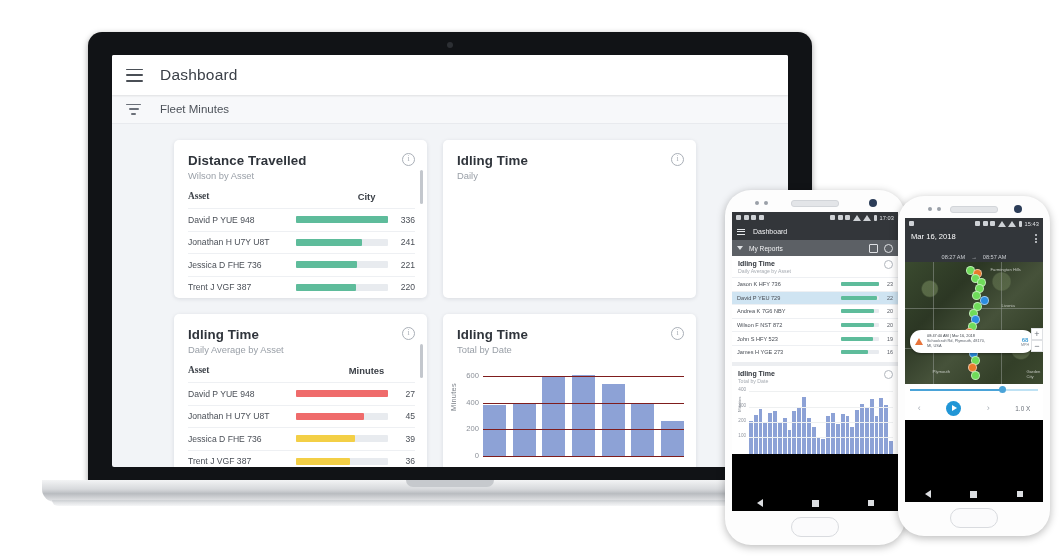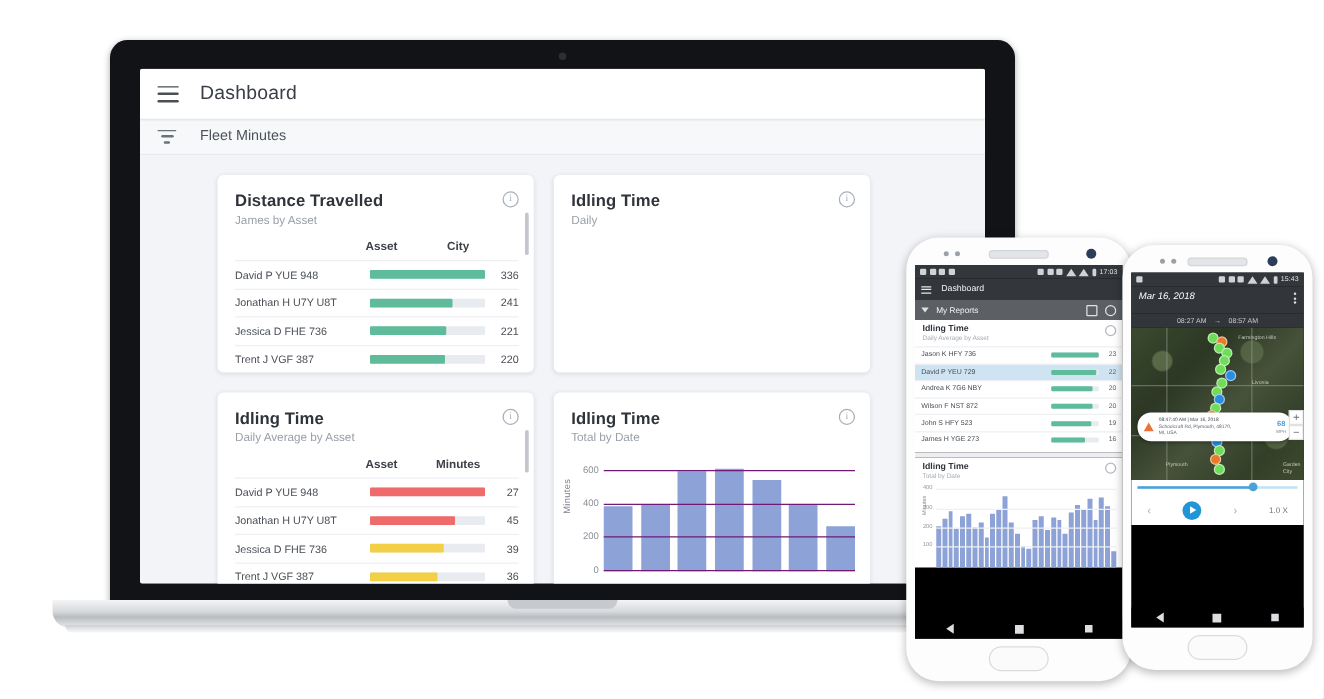--- a/index.html
+++ b/index.html
@@ -43,40 +43,40 @@
   .card-hd{padding:0 14px;}
   .card-title{font-size:13.3px;font-weight:bold;color:#2f343b;letter-spacing:.1px;}
   .card-sub{font-size:9.4px;color:#9aa0a8;margin-top:2px;}
   .info{position:absolute;right:12px;top:13px;width:11px;height:11px;border-radius:50%;
         border:1.2px solid #a9afb7;color:#a9afb7;font-size:8px;line-height:10px;text-align:center;
         font-family:"Liberation Serif",serif;cursor:pointer;}
 
   
   .tbl{margin-top:10px;padding:0 12px 0 14px;}
   .tbl-head{display:flex;font-size:9.4px;font-weight:bold;color:#3c4148;padding-bottom:6px;}
-  .th-asset{flex:0 0 130px;text-align:right;}
+  .th-asset{flex:0 0 130px;text-align:left;font-family:Liberation Serif, serif;}
   .th-val{flex:1;text-align:center;}
   .row{display:flex;align-items:center;height:21.5px;border-top:1px solid #eef0f3;}
   .row .nm{flex:0 0 108px;font-size:8.6px;color:#4a4f57;white-space:nowrap;}
   .row .bar-wrap{flex:1;height:7px;background:#e8ebef;border-radius:1px;position:relative;margin-right:7px;}
   .row .bar{height:7px;border-radius:1px;}
   .row .vl{flex:0 0 20px;font-size:8.6px;color:#4a4f57;text-align:right;}
   .sbar{position:absolute;right:4px;top:30px;width:3px;height:34px;background:#c3c7cd;border-radius:2px;}
 
   
   .donut-wrap{display:flex;align-items:center;justify-content:center;gap:12px;margin-top:14px;}
   .big-num{font-size:35px;color:#30353c;font-weight:normal;letter-spacing:-1px;}
   .big-num sub{font-size:12px;color:#5a6068;vertical-align:baseline;margin-left:1px;}
 
   
   .chart{position:relative;margin:10px 0 0 0;padding:0 12px 0 8px;height:112px;}
   .yl{position:absolute;left:6px;top:46px;transform:rotate(-90deg);transform-origin:left top;
       font-size:7.4px;color:#7b8189;letter-spacing:.3px;}
   .plot{position:absolute;left:40px;right:12px;top:6px;height:86px;}
-  .gl{position:absolute;left:0;right:0;height:1px;background:#701a75;}
+  .gl{position:absolute;left:0;right:0;height:1px;background:#7f1d1d;}
   .gl span{position:absolute;left:-24px;top:-5px;font-size:7.6px;color:#8b9098;width:20px;text-align:right;}
   .bars{position:absolute;left:0;right:0;bottom:0;top:0;display:flex;align-items:flex-end;justify-content:space-between;}
   .bars .b{width:23px;background:#8da2d6;}
 
   
   .phone{position:absolute;background:#fdfdfd;border-radius:26px;
      box-shadow:0 2px 8px rgba(0,0,0,.28);}
   .phone .glass{position:absolute;left:7px;right:7px;top:22px;bottom:34px;background:#000;overflow:hidden;}
   .spk{position:absolute;left:50%;top:10px;transform:translateX(-50%);width:46px;height:5px;
        border-radius:3px;background:#e3e5e8;border:1px solid #d2d5d9;}
@@ -119,21 +119,21 @@
   .p-chart{background:#fff;padding-top:4px;position:relative;}
   .p-plot{position:relative;height:66px;margin:4px 5px 0 17px;}
   .p-gl{position:absolute;left:0;right:0;height:1px;background:#eef0f1;}
   .p-gl span{position:absolute;left:-16px;top:-4px;font-size:4.6px;color:#9297a0;width:13px;text-align:right;}
   .p-bars{position:absolute;left:0;right:0;bottom:0;top:0;display:flex;align-items:flex-end;gap:1px;}
   .p-bars i{flex:1;background:#8da2d6;display:block;}
   .p-yl{position:absolute;left:5px;top:46px;transform:rotate(-90deg);transform-origin:left top;font-size:4.4px;color:#868b93;}
 
   
   .m-appbar{height:22px;background:#32363a;position:relative;padding:3px 0 0 6px;box-sizing:border-box;}
-  .m-date{font-size:7.6px;color:#fff;font-style:italic;}
+  .m-date{font-size:7.6px;color:#fff;}
   .m-dots{position:absolute;right:6px;top:5px;display:flex;flex-direction:column;gap:1.6px;}
   .m-dots i{width:2px;height:2px;background:#dadce0;border-radius:50%;display:block;}
   .m-times{height:11px;background:#32363a;display:flex;align-items:center;justify-content:center;gap:6px;font-size:5.6px;color:#c9ccd1;}
   .map{position:relative;height:122px;overflow:hidden;
     background:#2e3b26;}
   .map-bg{position:absolute;inset:0;
     background:
       radial-gradient(circle at 18% 22%,rgba(120,140,95,.55) 0 5%,transparent 6%),
       radial-gradient(circle at 70% 16%,rgba(110,128,88,.5) 0 6%,transparent 7%),
       radial-gradient(circle at 42% 62%,rgba(96,112,78,.5) 0 7%,transparent 8%),
@@ -194,21 +194,21 @@
                 <i></i>
               </div>
             <div class="subbar-title">Fleet Minutes</div>
           </div>
 
           <div class="dash">
 
             <div class="card tall">
               <div class="card-hd">
                 <div class="card-title">Distance Travelled</div>
-                <div class="card-sub">James by Asset</div>
+                <div class="card-sub">Wilson by Asset</div>
               </div>
               <div class="info">i</div>
               <div class="tbl">
                 <div class="tbl-head">
                   <div class="th-asset">Asset</div>
                   <div class="th-val">City</div>
                 </div>
                 <div id="dist-rows">
                     <div class="row">
                       <div class="nm">David P YUE 948</div>

